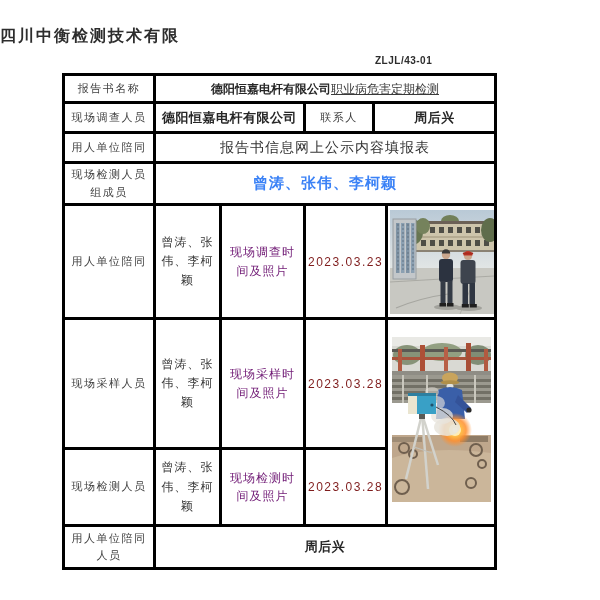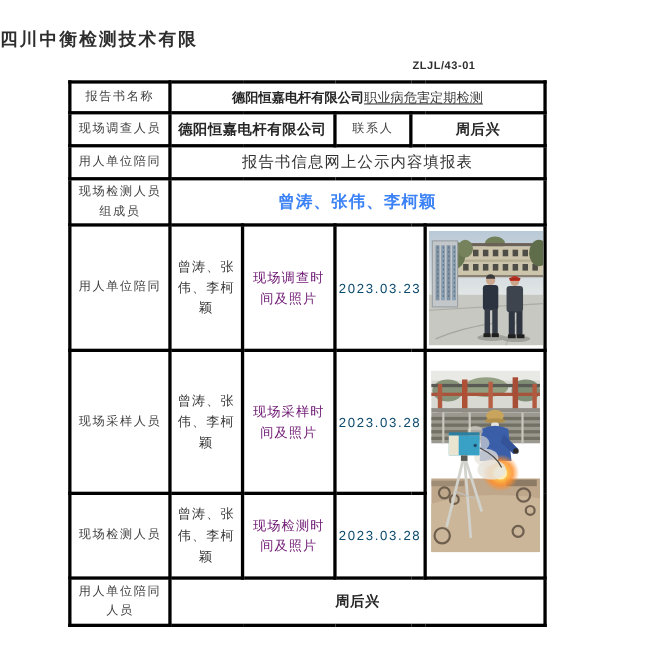--- a/index.html
+++ b/index.html
@@ -28,21 +28,21 @@
     padding:2px; overflow:hidden;
   }
   .lbl   { font-size:11px; letter-spacing:1.5px; color:#3f3f3f; white-space:pre-line; line-height:1.6; }
   .valb  { font-size:13px; font-weight:bold; color:#262626; letter-spacing:0.5px; }
   .val12b{ font-size:12px; font-weight:bold; color:#262626; }
   .val12 { font-size:12px; color:#3a3a3a;text-decoration:underline; }
   .addr  { font-size:14px; color:#333; letter-spacing:1px; }
   .team  { font-size:15px; color:#3b82f6; letter-spacing:1px;font-weight:bold; }
   .members { font-size:12px; color:#3a3a3a; letter-spacing:1px; white-space:pre-line; line-height:1.6; }
   .tlabel  { font-size:12px; color:#701a75; letter-spacing:1px; white-space:pre-line; line-height:1.55; }
-  .date  { font-size:12px; color:#0c4a6e; letter-spacing:1.5px; }
+  .date  { font-size:12px; color:#7f1d1d; letter-spacing:1.5px; }
   .photo-cell { padding:0; }
   .photo-cell svg { display:block; margin:0 auto; }
   .photo-cell-b { padding:0; vertical-align:bottom; }
   .photo-cell-b svg { display:block; margin:0 auto 5px auto; }
 </style>
 </head>
 <body>
 
 <div class="page">
 

